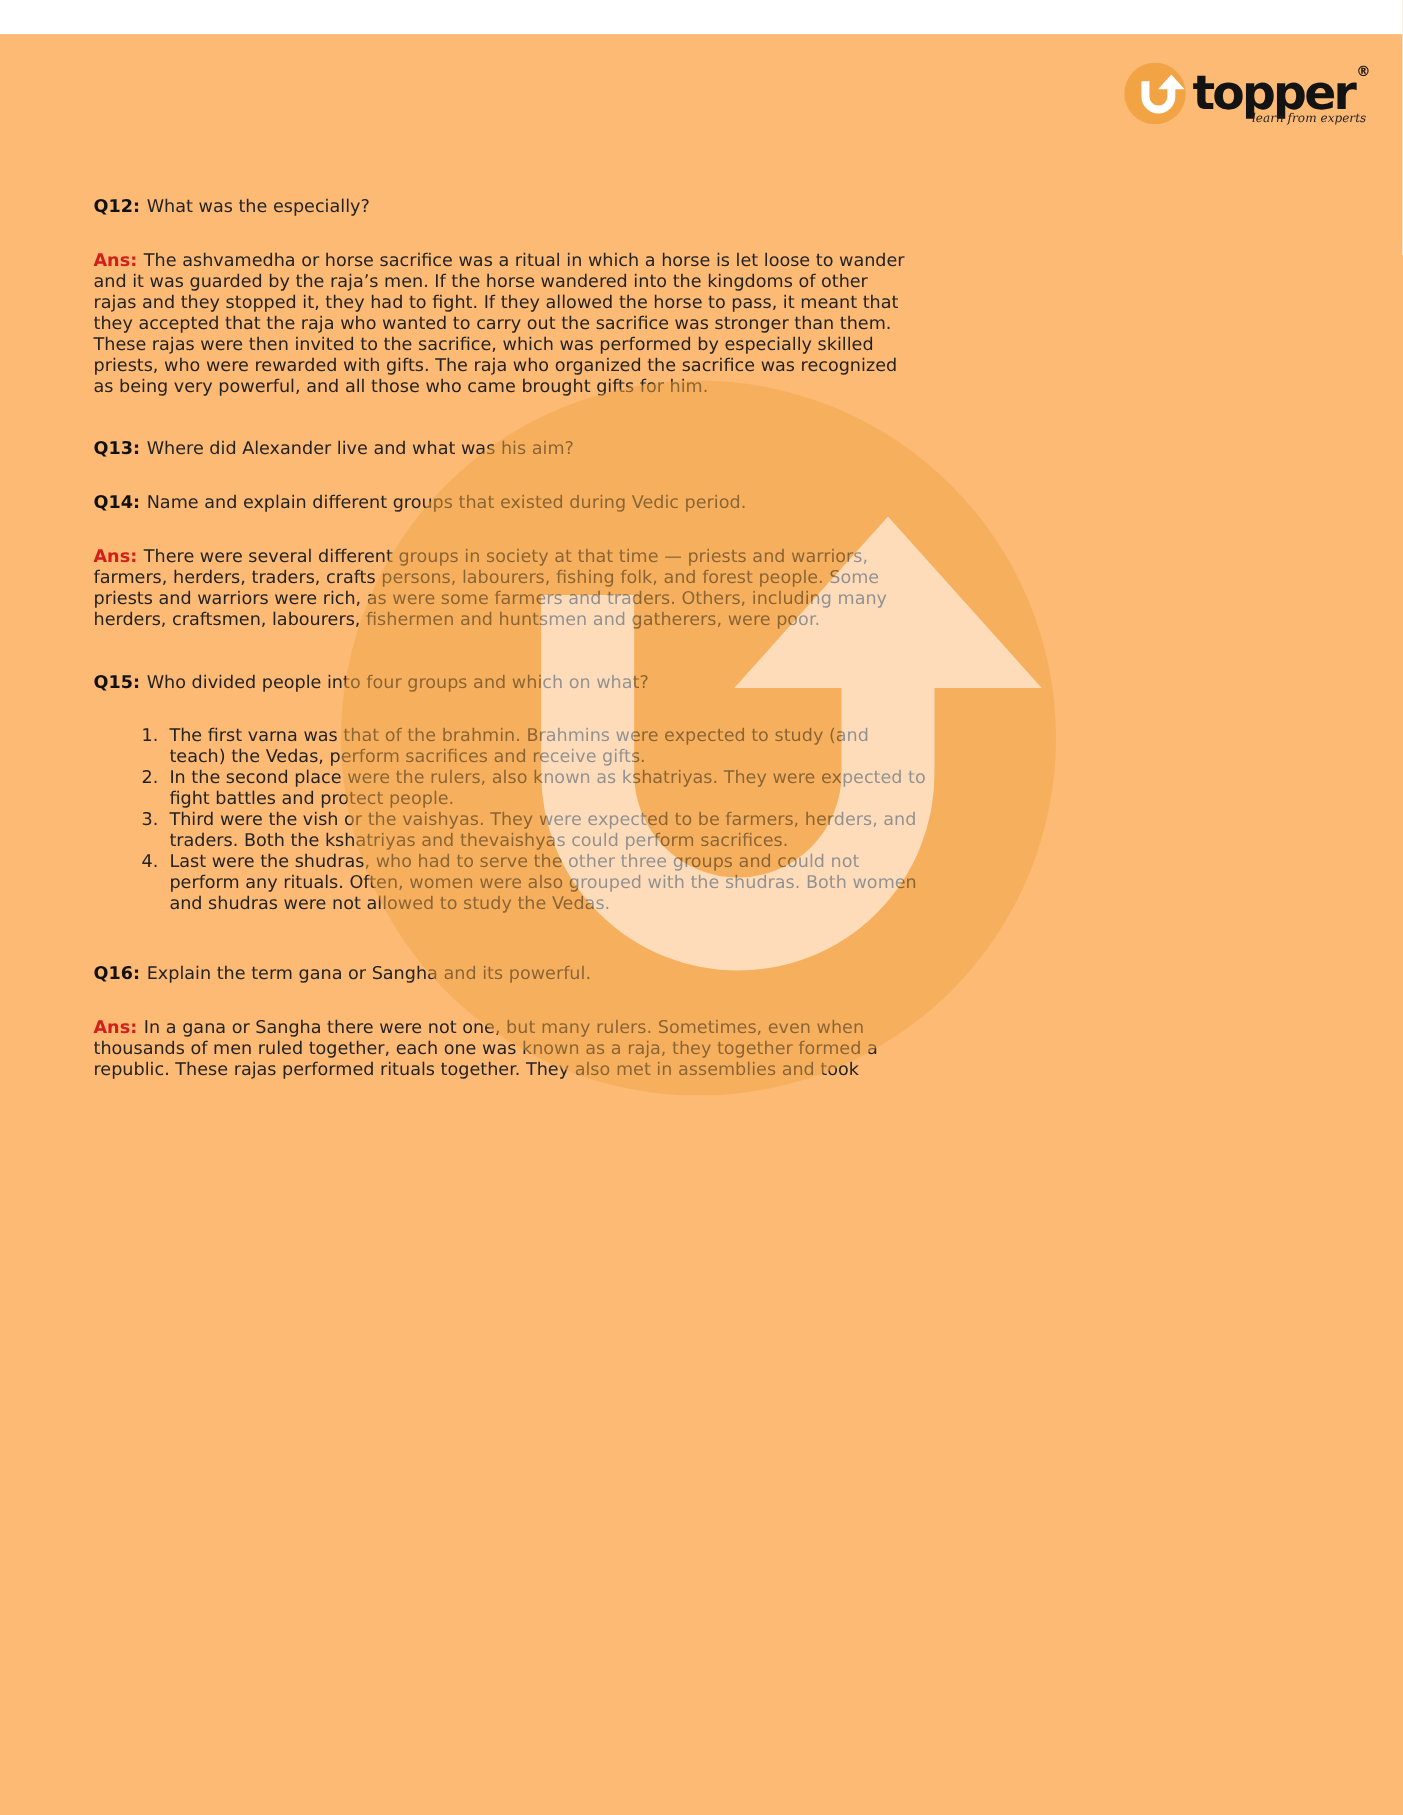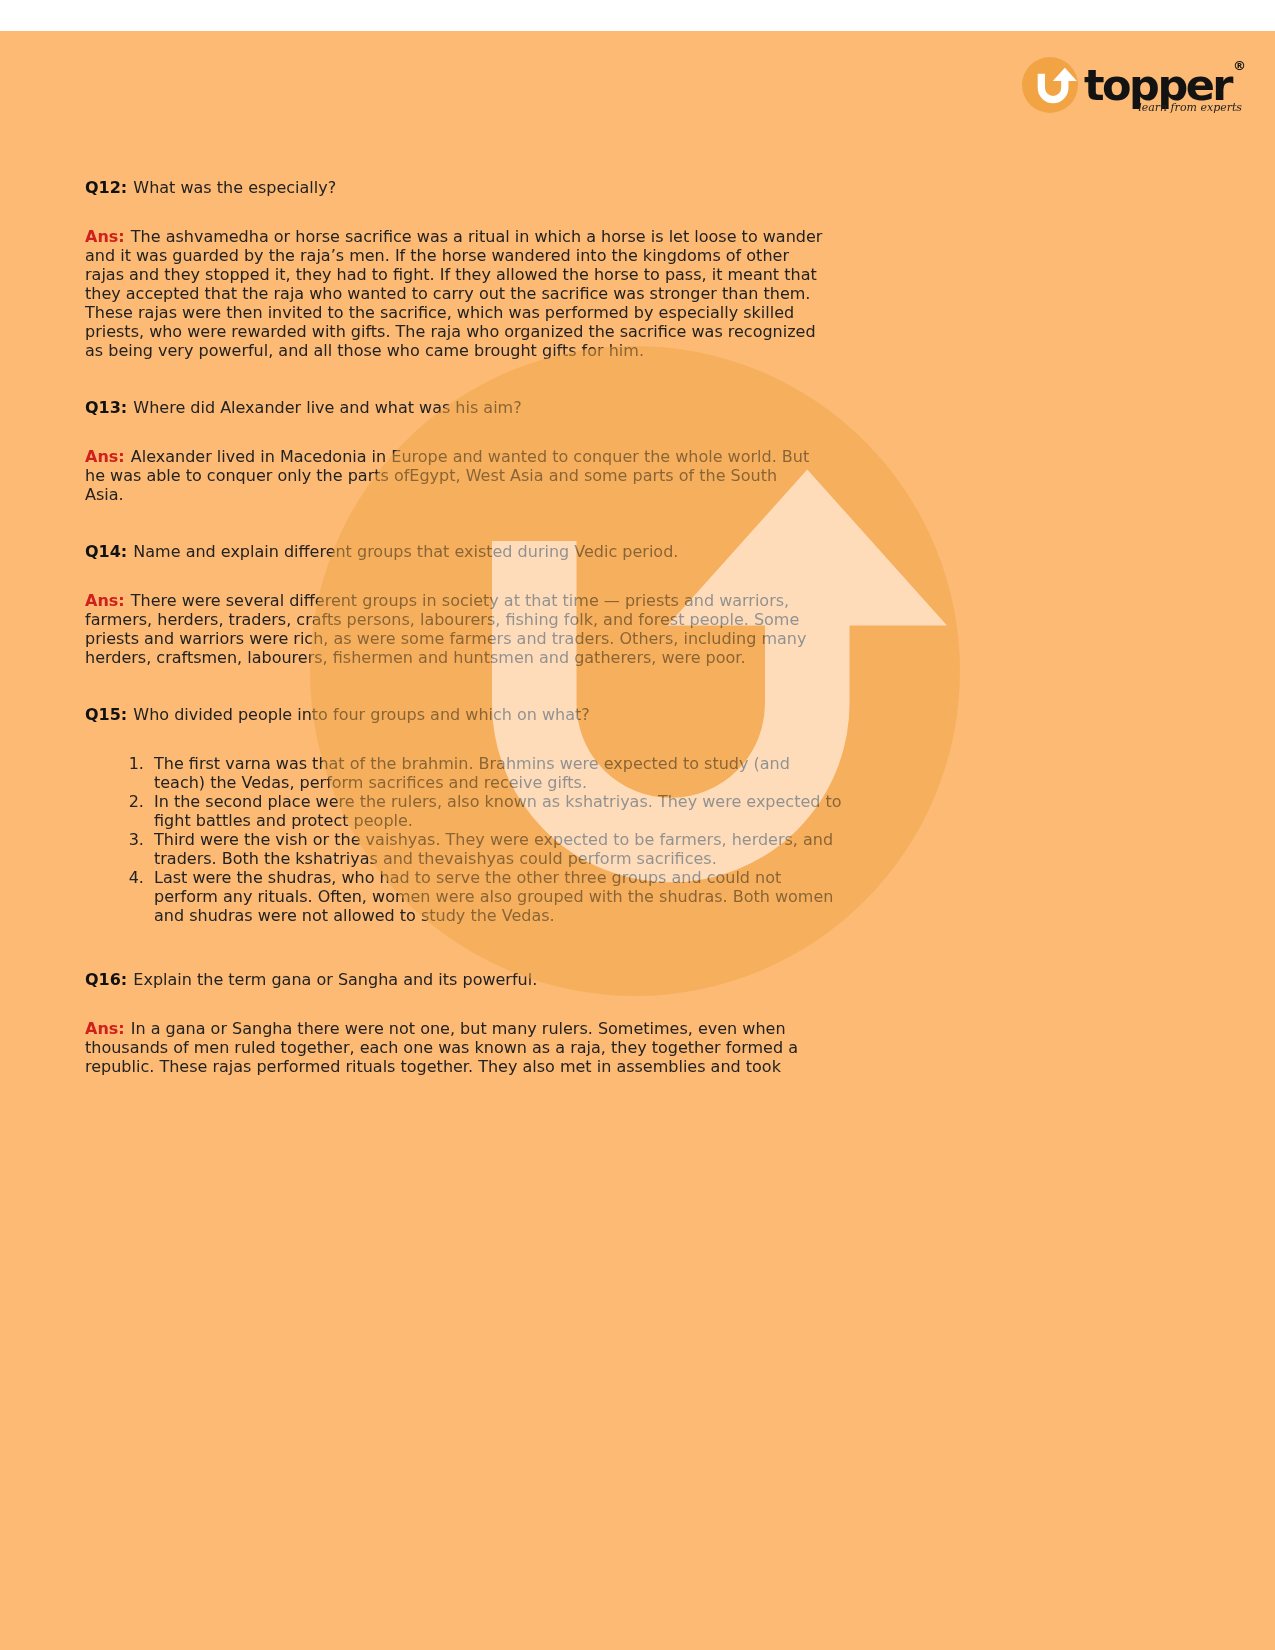--- a/index.html
+++ b/index.html
@@ -76,23 +76,20 @@
 and it was guarded by the raja’s men. If the horse wandered into the kingdoms of other
 rajas and they stopped it, they had to fight. If they allowed the horse to pass, it meant that
 they accepted that the raja who wanted to carry out the sacrifice was stronger than them.
 These rajas were then invited to the sacrifice, which was performed by especially skilled
 priests, who were rewarded with gifts. The raja who organized the sacrifice was recognized
 as being very powerful, and all those who came brought gifts for him.</span></p>
     </section>
 
     <section>
       <p class="question"><span class="q-label">Q13:</span><span class="q-text">Where did Alexander live and what was his aim?</span></p>
-      <p class="answer"><span class="a-label">Ans:</span><span class="a-text">Alexander lived in Macedonia in Europe and wanted to conquer the whole world. But
-he was able to conquer only the parts ofEgypt, West Asia and some parts of the South
-Asia.</span></p>
     </section>
 
     <section>
       <p class="question"><span class="q-label">Q14:</span><span class="q-text">Name and explain different groups that existed during Vedic period.</span></p>
       <p class="answer"><span class="a-label">Ans:</span><span class="a-text">There were several different groups in society at that time — priests and warriors,
 farmers, herders, traders, crafts persons, labourers, fishing folk, and forest people. Some
 priests and warriors were rich, as were some farmers and traders. Others, including many
 herders, craftsmen, labourers, fishermen and huntsmen and gatherers, were poor.</span></p>
     </section>
 

